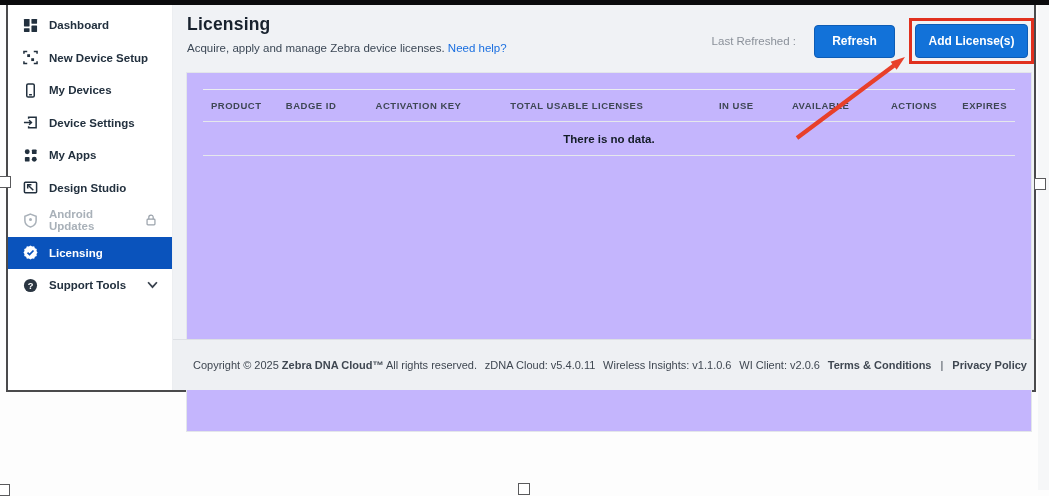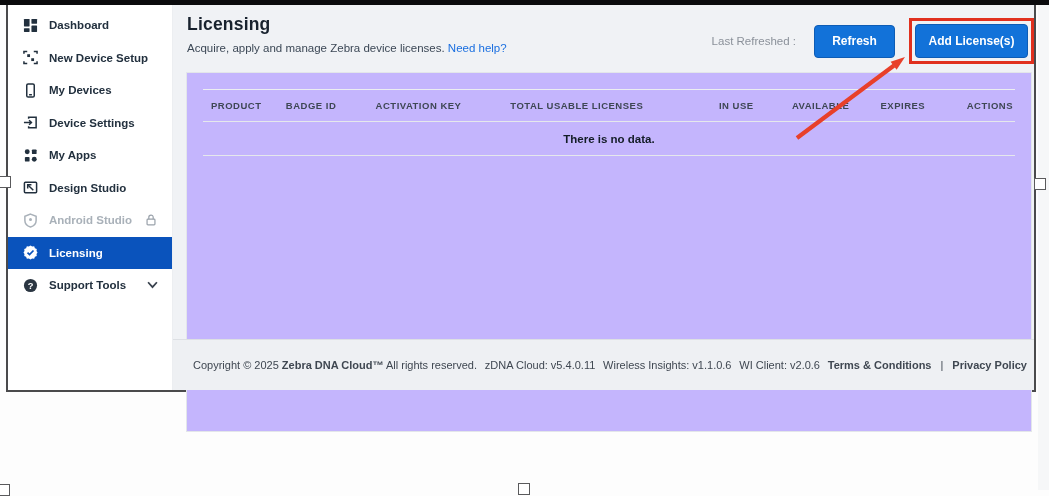--- a/index.html
+++ b/index.html
@@ -131,21 +131,21 @@
             <path d="M5 9 V5 H9" fill="none"></path>
         </svg>
         <span data-interactable="false">Design Studio</span>
       </div>
 
       <div class="side-item disabled" data-interactable="true">
         <svg data-interactable="false" width="15" height="15" viewBox="0 0 16 16" fill="none" stroke="currentColor" stroke-width="1.6">
           <path d="M8 1.2 L14 3.6 V8 C14 11.4 11.5 13.9 8 15 C4.5 13.9 2 11.4 2 8 V3.6 Z"></path>
           <circle cx="8" cy="7" r="1.6" fill="currentColor" stroke="none"></circle>
         </svg>
-        <span data-interactable="false">Android Studio</span>
+        <span data-interactable="false">Android Updates</span>
         <span class="side-trail" data-interactable="false">
           <svg width="14" height="14" viewBox="0 0 16 16" fill="none" stroke="currentColor" stroke-width="1.4">
             <rect x="3.5" y="7" width="9" height="6.5" rx="1"></rect>
               <path d="M5.5 7 V4.8 a2.5 2.5 0 0 1 5 0 V7"></path>
           </svg>
         </span>
       </div>
 
       <div class="side-item selected" data-interactable="true">
         <svg data-interactable="false" width="15" height="15" viewBox="0 0 16 16">
@@ -188,22 +188,22 @@
 
       <div class="card" data-interactable="false">
         <div class="table" data-interactable="false">
           <div class="thead" data-interactable="false">
             <span class="th c0" data-interactable="false">PRODUCT</span>
             <span class="th c1" data-interactable="false">BADGE ID</span>
             <span class="th c2" data-interactable="false">ACTIVATION KEY</span>
             <span class="th c3" data-interactable="false">TOTAL USABLE LICENSES</span>
             <span class="th c4" data-interactable="false">IN USE</span>
             <span class="th c5" data-interactable="false">AVAILABLE</span>
+            <span class="th c7" data-interactable="false">ACTIONS</span>
             <span class="th c6" data-interactable="false">EXPIRES</span>
-            <span class="th c7" data-interactable="false">ACTIONS</span>
           </div>
           <div class="empty-row" data-interactable="false">There is no data.</div>
         </div>
       </div>
 
       <div class="footer" data-interactable="false">
         <span data-interactable="false">
           <span data-interactable="false">Copyright © 2025</span>
           <b data-interactable="false">Zebra DNA Cloud™</b>
           <span data-interactable="false">All rights reserved.</span>

